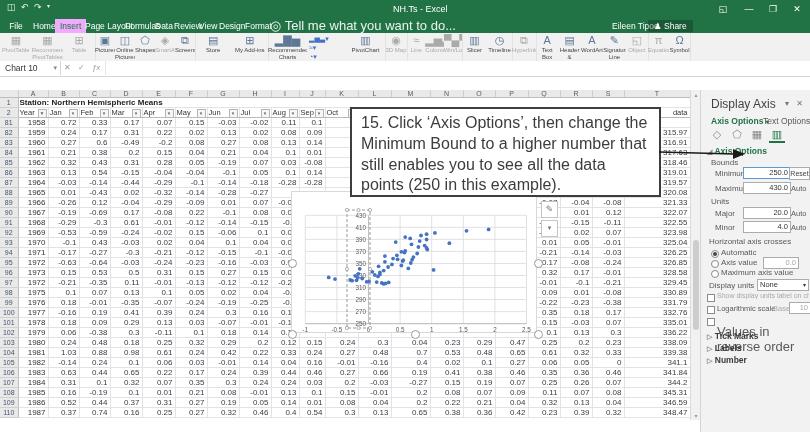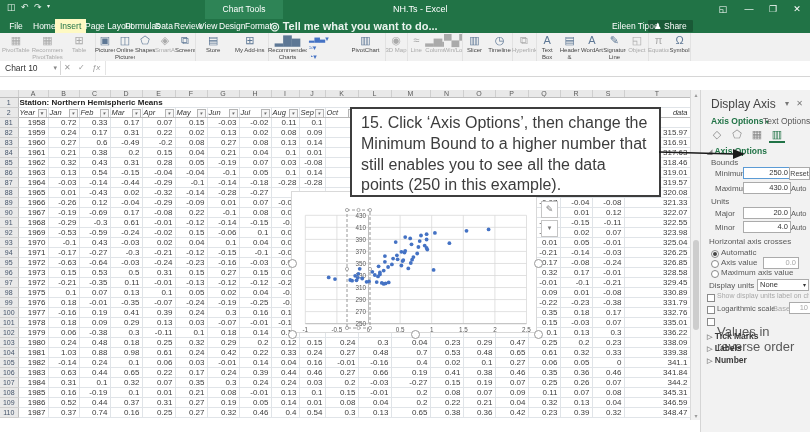--- a/index.html
+++ b/index.html
@@ -8,22 +8,22 @@
   
   #titlebar{position:absolute;left:0;top:0;width:810px;height:19px;background:#217346;color:#fff;}
   .qat{position:absolute;top:2px;font-size:9px;color:#e8f2ec;}
   #chart-tools-badge{position:absolute;left:205px;top:0;width:78px;height:19px;background:#2e8456;
      color:#fff;font-size:8.5px;text-align:center;line-height:19px;}
   #win-title{position:absolute;left:393px;top:0;font-size:9px;line-height:19px;color:#fff;}
   .winbtn{position:absolute;top:0;width:22px;height:19px;text-align:center;line-height:19px;font-size:9px;color:#fff;}
   
   #tabrow{position:absolute;left:0;top:19px;width:810px;height:14px;background:#217346;}
   .rtab{position:absolute;top:0;height:14px;line-height:14px;font-size:8.5px;color:#fff;padding:0 5px;}
-  .rtab.active{background:#fef9c3;color:#217346;}
-  #tellme{position:absolute;left:270px;top:0;height:14px;line-height:14px;font-size:11px;color:#eaf4ee;font-weight:bold;}
+  .rtab.active{background:#f0abfc;color:#217346;}
+  #tellme{position:absolute;left:270px;top:0;height:14px;line-height:14px;font-size:13px;color:#eaf4ee;}
   #user-name{position:absolute;left:612px;top:0;height:14px;line-height:14px;font-size:8.5px;color:#fff;}
   #share-pill{position:absolute;left:648px;top:1px;height:12px;line-height:12px;font-size:8.5px;color:#fff;
      background:rgba(0,0,0,.22);padding:0 6px;border-radius:1px;}
   
   #ribbon{position:absolute;left:0;top:33px;width:810px;height:42px;background:#f1f1f1;border-bottom:1px solid #d5d5d5;}
   .rgroup{position:absolute;top:0;height:41px;border-right:1px solid #e2e2e2;}
   .rgroup .glabel{position:absolute;left:0;right:0;bottom:1px;text-align:center;font-size:6.5px;color:#7a7a7a;}
   .ritems{position:absolute;left:0;right:0;top:1px;height:32px;display:flex;justify-content:space-around;align-items:flex-start;}
   .ritem{flex:1;text-align:center;overflow:hidden;}
   .ritem .ic{font-size:11px;line-height:13px;color:#5d7795;}
@@ -43,21 +43,21 @@
   table#grid{border-collapse:collapse;table-layout:fixed;width:690px;}
   #grid th,#grid td{padding:0 2px 0 1px;overflow:hidden;white-space:nowrap;border-right:1px solid #e0e4e8;
      border-bottom:1px solid #e0e4e8;font-weight:normal;}
   #grid tr.colhead th{height:7px;background:#e9e9e9;border-right:1px solid #cfcfcf;border-bottom:1px solid #bdbdbd;
      font-size:7px;color:#5a5a5a;text-align:center;padding:0;}
   #grid th.rownum{background:#e9e9e9;border-right:1px solid #bdbdbd;border-bottom:1px solid #cfcfcf;
      font-size:7px;color:#44546a;text-align:center;padding:0;}
   #grid tr.r1{height:9px;margin-top:26px;} #grid tr.r2{height:10px;} #grid tr.datarow{height:9px;margin-left:25px;}
   #grid td{font-size:8px;color:#3c3c3c;text-align:right;}
   #grid td.titlecell{font-weight:bold;text-align:left;font-size:8px;color:#222;}
-  #grid tr.r2 td{text-align:left;font-size:7.5px;color:#333;border-bottom:1px solid #b9b9b9;position:relative;font-style:italic;}
+  #grid tr.r2 td{text-align:left;font-size:7.5px;color:#333;border-bottom:1px solid #b9b9b9;position:relative;}
   .flt{position:absolute;right:1px;top:1px;width:7px;height:7px;border:1px solid #b5b5b5;background:#f6f6f6;
      font-size:5px;line-height:6px;text-align:center;color:#666;}
   
   #tabsbar{position:absolute;left:0;top:420px;width:690px;height:12px;background:#eeeeee;border-top:1px solid #cfcfcf;}
   .navarr{position:absolute;top:0;font-size:7px;color:#8a8a8a;line-height:12px;}
   .stab{position:absolute;top:0;height:11px;line-height:11px;font-size:8px;color:#595959;padding:0 6px;
      border-right:1px solid #d5d5d5;}
   .stab.active{background:#fff;color:#217346;font-weight:bold;border-right:1px solid #c5c5c5;}
   #addsheet{position:absolute;left:122px;top:1px;width:9px;height:9px;border:1px solid #9a9a9a;border-radius:50%;
      font-size:7px;line-height:9px;text-align:center;color:#7a7a7a;}
@@ -104,21 +104,20 @@
 </head>
 <body>
 
 <div id="stage">
 
   <div id="titlebar">
     <span class="qat" style="left:7px">◫</span>
     <span class="qat" style="left:21px">↶</span>
     <span class="qat" style="left:34px">↷</span>
     <span class="qat" style="left:47px;font-size:6px">▾</span>
-    <div id="chart-tools-badge">Chart Tools</div>
     <div id="win-title">NH.Ts - Excel</div>
     <div class="winbtn" style="left:712px">◱</div>
     <div class="winbtn" style="left:738px">—</div>
     <div class="winbtn" style="left:762px">❐</div>
     <div class="winbtn" style="left:786px">✕</div>
   </div>
 
   <div id="tabrow">
       <div class="rtab" style="left: 2px; min-width: 18px; text-align: center;">File</div>
       <div class="rtab" style="left: 28px; min-width: 22px; text-align: center;">Home</div>

